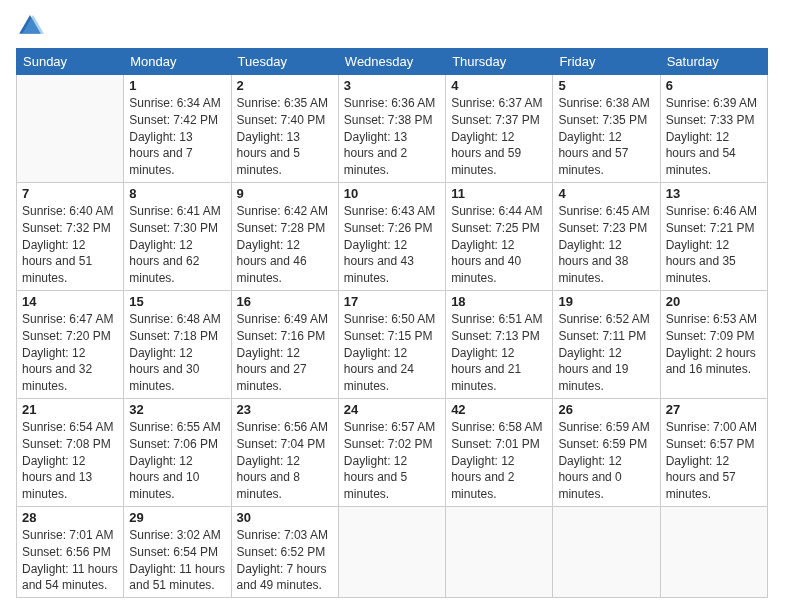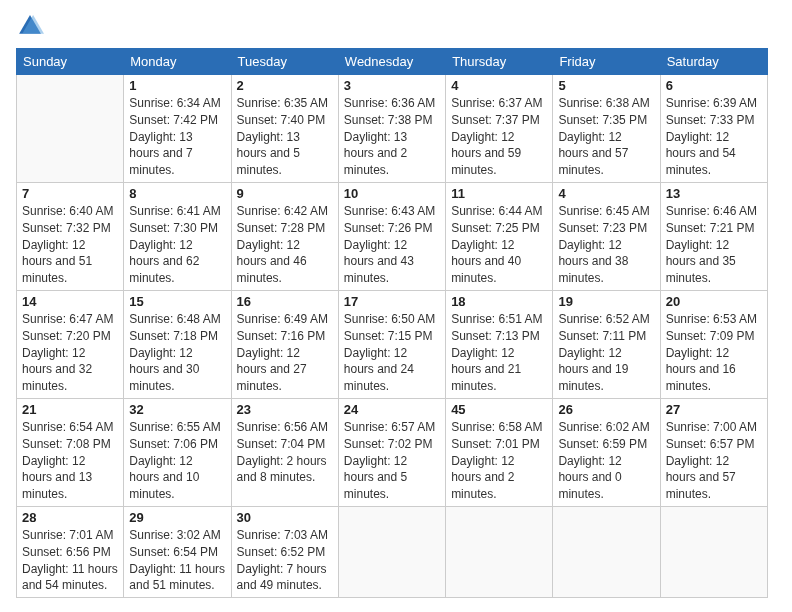--- a/index.html
+++ b/index.html
@@ -270,21 +270,21 @@
             <span>Sunrise: 6:52 AM</span><br>
             <span>Sunset: 7:11 PM</span><br>
             <span>Daylight: 12 hours and 19 minutes.</span>
           </div>
         </td>
           <td>
           <span class="day-number">20</span>
           <div class="day-info">
             <span>Sunrise: 6:53 AM</span><br>
             <span>Sunset: 7:09 PM</span><br>
-            <span>Daylight: 12 hours and 16 minutes.</span>
+            <span>Daylight: 2 hours and 16 minutes.</span>
           </div>
         </td>
         </tr>
         <tr>
           <td>
           <span class="day-number">21</span>
           <div class="day-info">
             <span>Sunrise: 6:54 AM</span><br>
             <span>Sunset: 7:08 PM</span><br>
             <span>Daylight: 12 hours and 13 minutes.</span>
@@ -296,43 +296,43 @@
             <span>Sunrise: 6:55 AM</span><br>
             <span>Sunset: 7:06 PM</span><br>
             <span>Daylight: 12 hours and 10 minutes.</span>
           </div>
         </td>
           <td>
           <span class="day-number">23</span>
           <div class="day-info">
             <span>Sunrise: 6:56 AM</span><br>
             <span>Sunset: 7:04 PM</span><br>
-            <span>Daylight: 2 hours and 8 minutes.</span>
+            <span>Daylight: 12 hours and 8 minutes.</span>
           </div>
         </td>
           <td>
           <span class="day-number">24</span>
           <div class="day-info">
             <span>Sunrise: 6:57 AM</span><br>
             <span>Sunset: 7:02 PM</span><br>
             <span>Daylight: 12 hours and 5 minutes.</span>
           </div>
         </td>
           <td>
-          <span class="day-number">45</span>
+          <span class="day-number">42</span>
           <div class="day-info">
             <span>Sunrise: 6:58 AM</span><br>
             <span>Sunset: 7:01 PM</span><br>
             <span>Daylight: 12 hours and 2 minutes.</span>
           </div>
         </td>
           <td>
           <span class="day-number">26</span>
           <div class="day-info">
-            <span>Sunrise: 6:02 AM</span><br>
+            <span>Sunrise: 6:59 AM</span><br>
             <span>Sunset: 6:59 PM</span><br>
             <span>Daylight: 12 hours and 0 minutes.</span>
           </div>
         </td>
           <td>
           <span class="day-number">27</span>
           <div class="day-info">
             <span>Sunrise: 7:00 AM</span><br>
             <span>Sunset: 6:57 PM</span><br>
             <span>Daylight: 12 hours and 57 minutes.</span>

